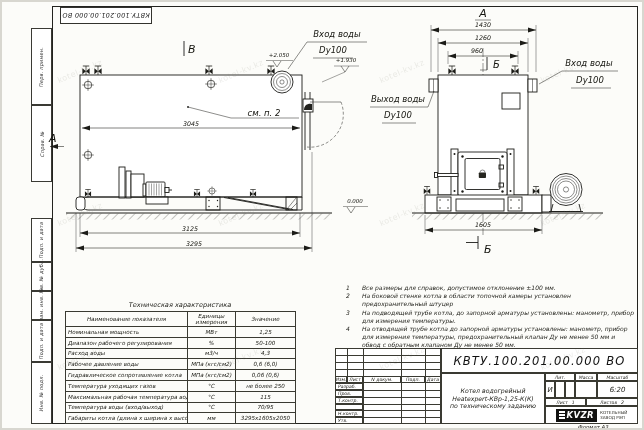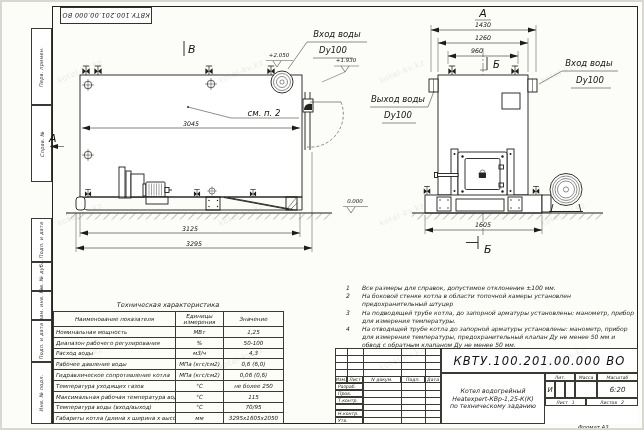--- a/index.html
+++ b/index.html
@@ -36,21 +36,21 @@
   .t55 { font-size:5.5px; } .t6 { font-size:6.3px; } .t85 { font-size:8.5px; }
   .t10 { font-size:10px; } .t11 { font-size:11px; }
 
   
   .notes { position:absolute; left:340px; top:284px; width:294px; z-index:5; }
   .note  { display:flex; font:italic 6px "DejaVu Sans",sans-serif; color:#23231d; line-height:8.2px; }
   .note .num { width:22px; padding-left:6px; flex:none; }
   .note .txt { flex:1; }
 
   
-  .tech { position:absolute; left:53px; top:301px; width:230px; z-index:5; }
+  .tech { position:absolute; left:65px; top:301px; width:230px; z-index:5; }
   .tech-title { text-align:center; font:italic 6.6px "DejaVu Sans",sans-serif; color:#22221c; margin-bottom:2px; }
   table.tt { border-collapse:collapse; width:230px; table-layout:fixed; }
   table.tt td { border:1px solid #3a3a32; font:italic 5.6px "DejaVu Sans",sans-serif;
                 color:#22221c; padding:0 2px; height:10.8px; overflow:hidden; white-space:nowrap; }
   table.tt td.c { text-align:center; }
   table.tt tr.hd td { height:15px; text-align:center; white-space:normal; line-height:6.2px; }
 
   
   .tblock { position:absolute; left:335px; top:348px; width:303px; height:76px; z-index:5; background:#fff; }
   .tb { position:absolute; border:1px solid #3a3a32; }
@@ -509,20 +509,34 @@
         <span class="scale">6:20</span>
       </div>
     <div class="tb tbt" style="left:210px;top:50px;width:41px;height:8px;gap:4px;">
       <span>Лист</span>
         <span>1</span>
     </div>
     <div class="tb tbt" style="left:251px;top:50px;width:52px;height:8px;gap:4px;">
       <span>Листов</span>
         <span>2</span>
     </div>
+    <div class="tb tbt logo-row" style="left:210px;top:58px;width:93px;height:18px;">
+      <span class="logo-box">
+        <span class="bars">
+            <i></i>
+            <i></i>
+            <i></i>
+          </span>
+        <b>KVZR</b>
+      </span>
+      <span class="company">
+        <span>КОТЕЛЬНЫЙ</span><br>
+        <span>ЗАВОД РЭП</span>
+      </span>
+    </div>
   </div>
 
   <div class="format">Формат  А3</div>
 
   <div class="wm-grid">
     <span class="wm">kotel-kv.kz</span>
     <span class="wm">kotel-kv.kz</span>
     <span class="wm">kotel-kv.kz</span>
     <span class="wm">kotel-kv.kz</span>
     <span class="wm">kotel-kv.kz</span>

